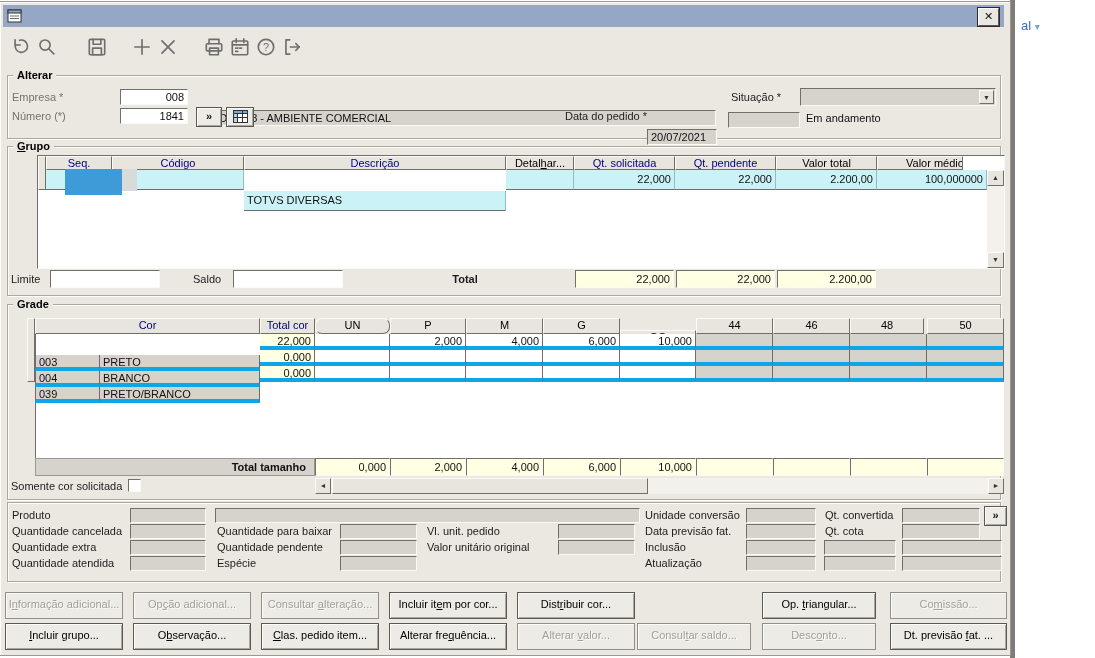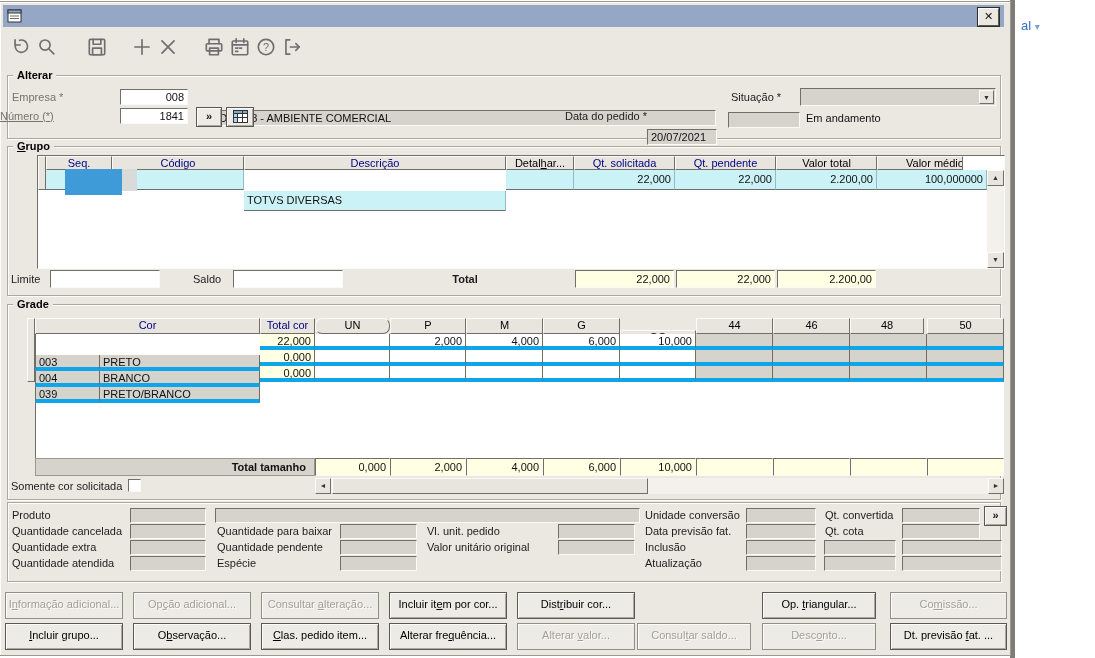--- a/index.html
+++ b/index.html
@@ -149,21 +149,21 @@
     <span class="lbl lbl-g" style="left:12px;top:89px;">Empresa *</span>
     <div class="abs sunk val" style="left:120px;top:87px;width:68px;height:16px;">008</div>
     <div class="abs sunk grayf lval" style="left:196px;top:87px;width:520px;height:16px;">FATDES 08 - AMBIENTE COMERCIAL</div>
 
     <span class="lbl" style="left:731px;top:89px;">Situação *</span>
     <div class="abs sunk grayf" style="left:800px;top:86px;width:196px;height:18px;">
       <span class="lval" style="position:absolute;left:2px;top:1px;">Em andamento</span>
       <div class="sbtn" style="right:1px;top:1px;width:15px;height:14px;line-height:13px;">▼</div>
     </div>
 
-    <span class="lbl lbl-g" style="left:0;top:108px;text-decoration:underline;">Número (*)</span>
+    <span class="lbl lbl-g" style="left:12px;top:108px;">Número (*)</span>
     <div class="abs sunk val" style="left:120px;top:106px;width:68px;height:16px;">1841</div>
     <div class="minibtn" style="left:196px;top:105px;width:24px;height:18px;"><span>»</span></div>
     <div class="minibtn" style="left:226px;top:105px;width:26px;height:18px;">
       <svg width="15" height="13" viewBox="0 0 15 13" style="margin-top:2px;">
         <rect x="0.5" y="0.5" width="14" height="12" fill="#fff" stroke="#333"></rect>
         <rect x="0.5" y="0.5" width="14" height="3" fill="#7BA7D7" stroke="#333"></rect>
         <rect x="0.5" y="3.5" width="4" height="9" fill="#B9D2EC" stroke="#333"></rect>
         <line x1="0.5" y1="7.5" x2="14.5" y2="7.5" stroke="#333"></line>
         <line x1="9.5" y1="0.5" x2="9.5" y2="12.5" stroke="#333"></line>
       </svg>

